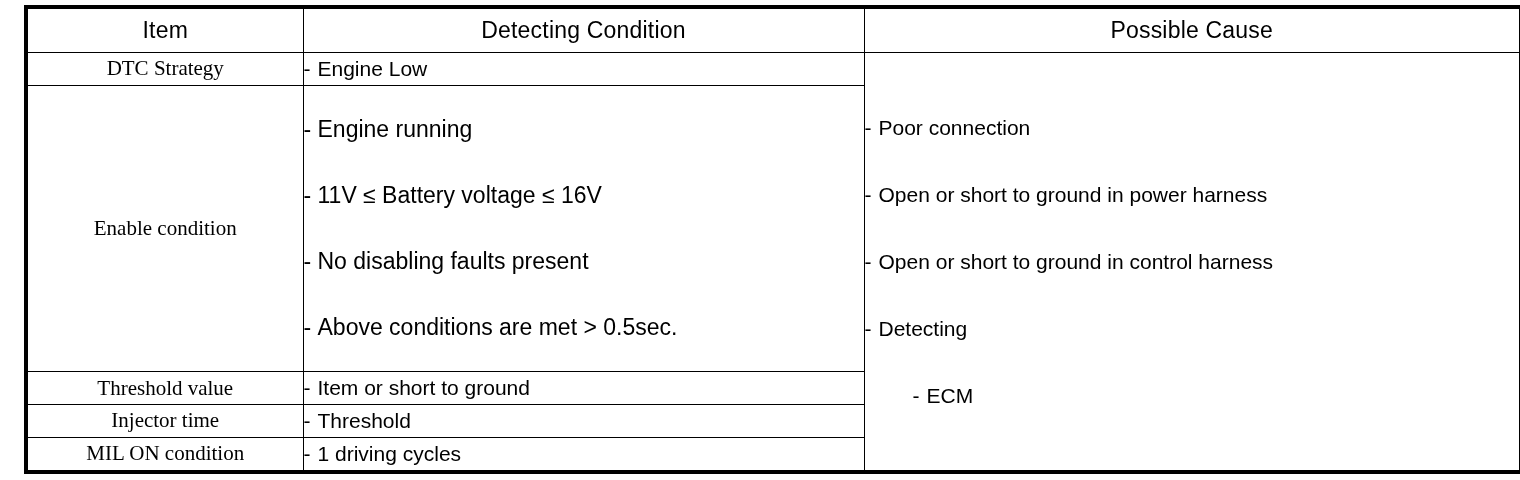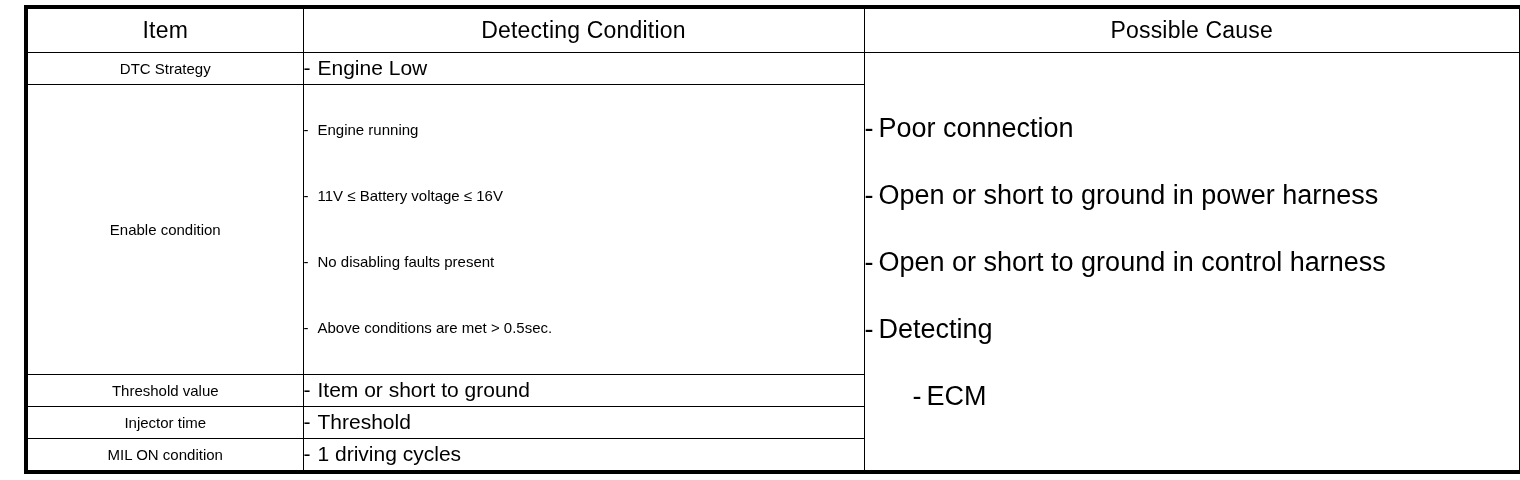--- a/index.html
+++ b/index.html
@@ -51,22 +51,23 @@
     text-align: center;
     font-weight: bold;
     font-size: 23px;
     height: 43px;
     letter-spacing: 0.2px;
   }
 
   
   .item-cell {
     text-align: center;
-    font-size: 15px;
+    font-size: 21px;
     padding: 0 6px;
+    font-family: Liberation Serif, serif;
   }
 
   
   .cond-cell {
     text-align: left;
     font-size: 21px;
     padding-left: 16px;
   }
 
   .cond-list {
@@ -77,36 +78,36 @@
   .cond-list li {
     white-space: nowrap;
   }
 
   
   .enable-cell {
     padding-left: 16px;
     padding-top: 12px;
     padding-bottom: 12px;
     vertical-align: top;
-    font-size: 15px;
+    font-size: 23px;
   }
   .enable-cell .cond-list li {
     height: 66px;
     line-height: 28px;
   }
   .enable-cell .cond-list li:last-child {
     height: auto;
   }
 
   
   .cause-cell {
     vertical-align: top;
     padding-left: 14px;
     padding-top: 18px;
-    font-size: 27px;
+    font-size: 21px;
   }
   .cause-list {
     list-style: none;
     margin: 0;
     padding: 0;
   }
   .cause-list li {
     height: 67px;
     line-height: 28px;
     white-space: nowrap;

